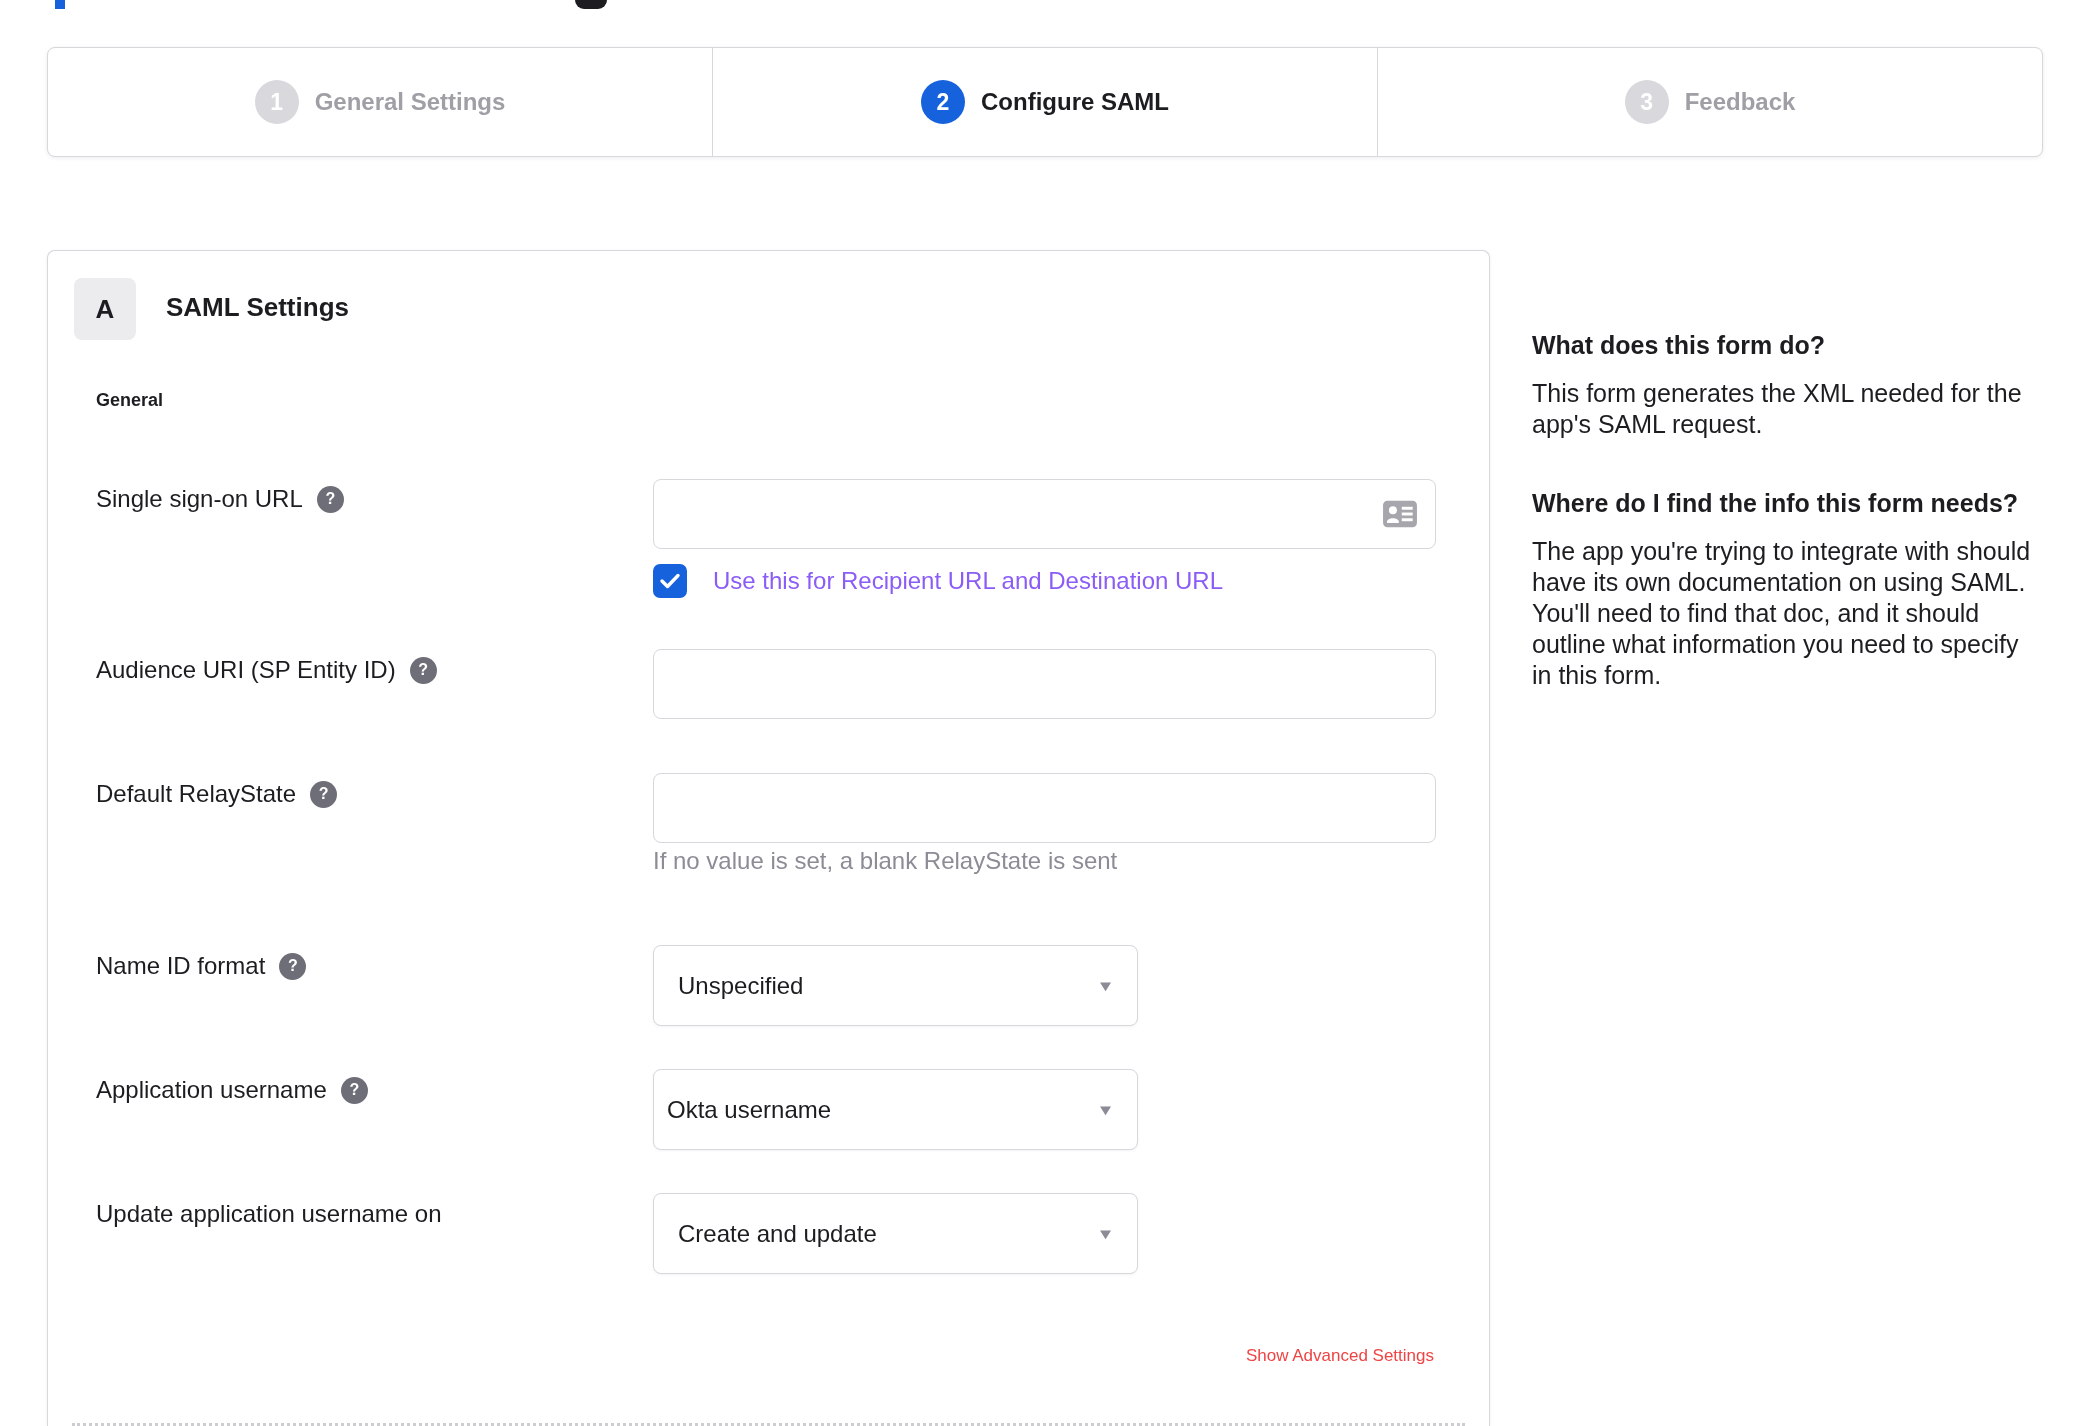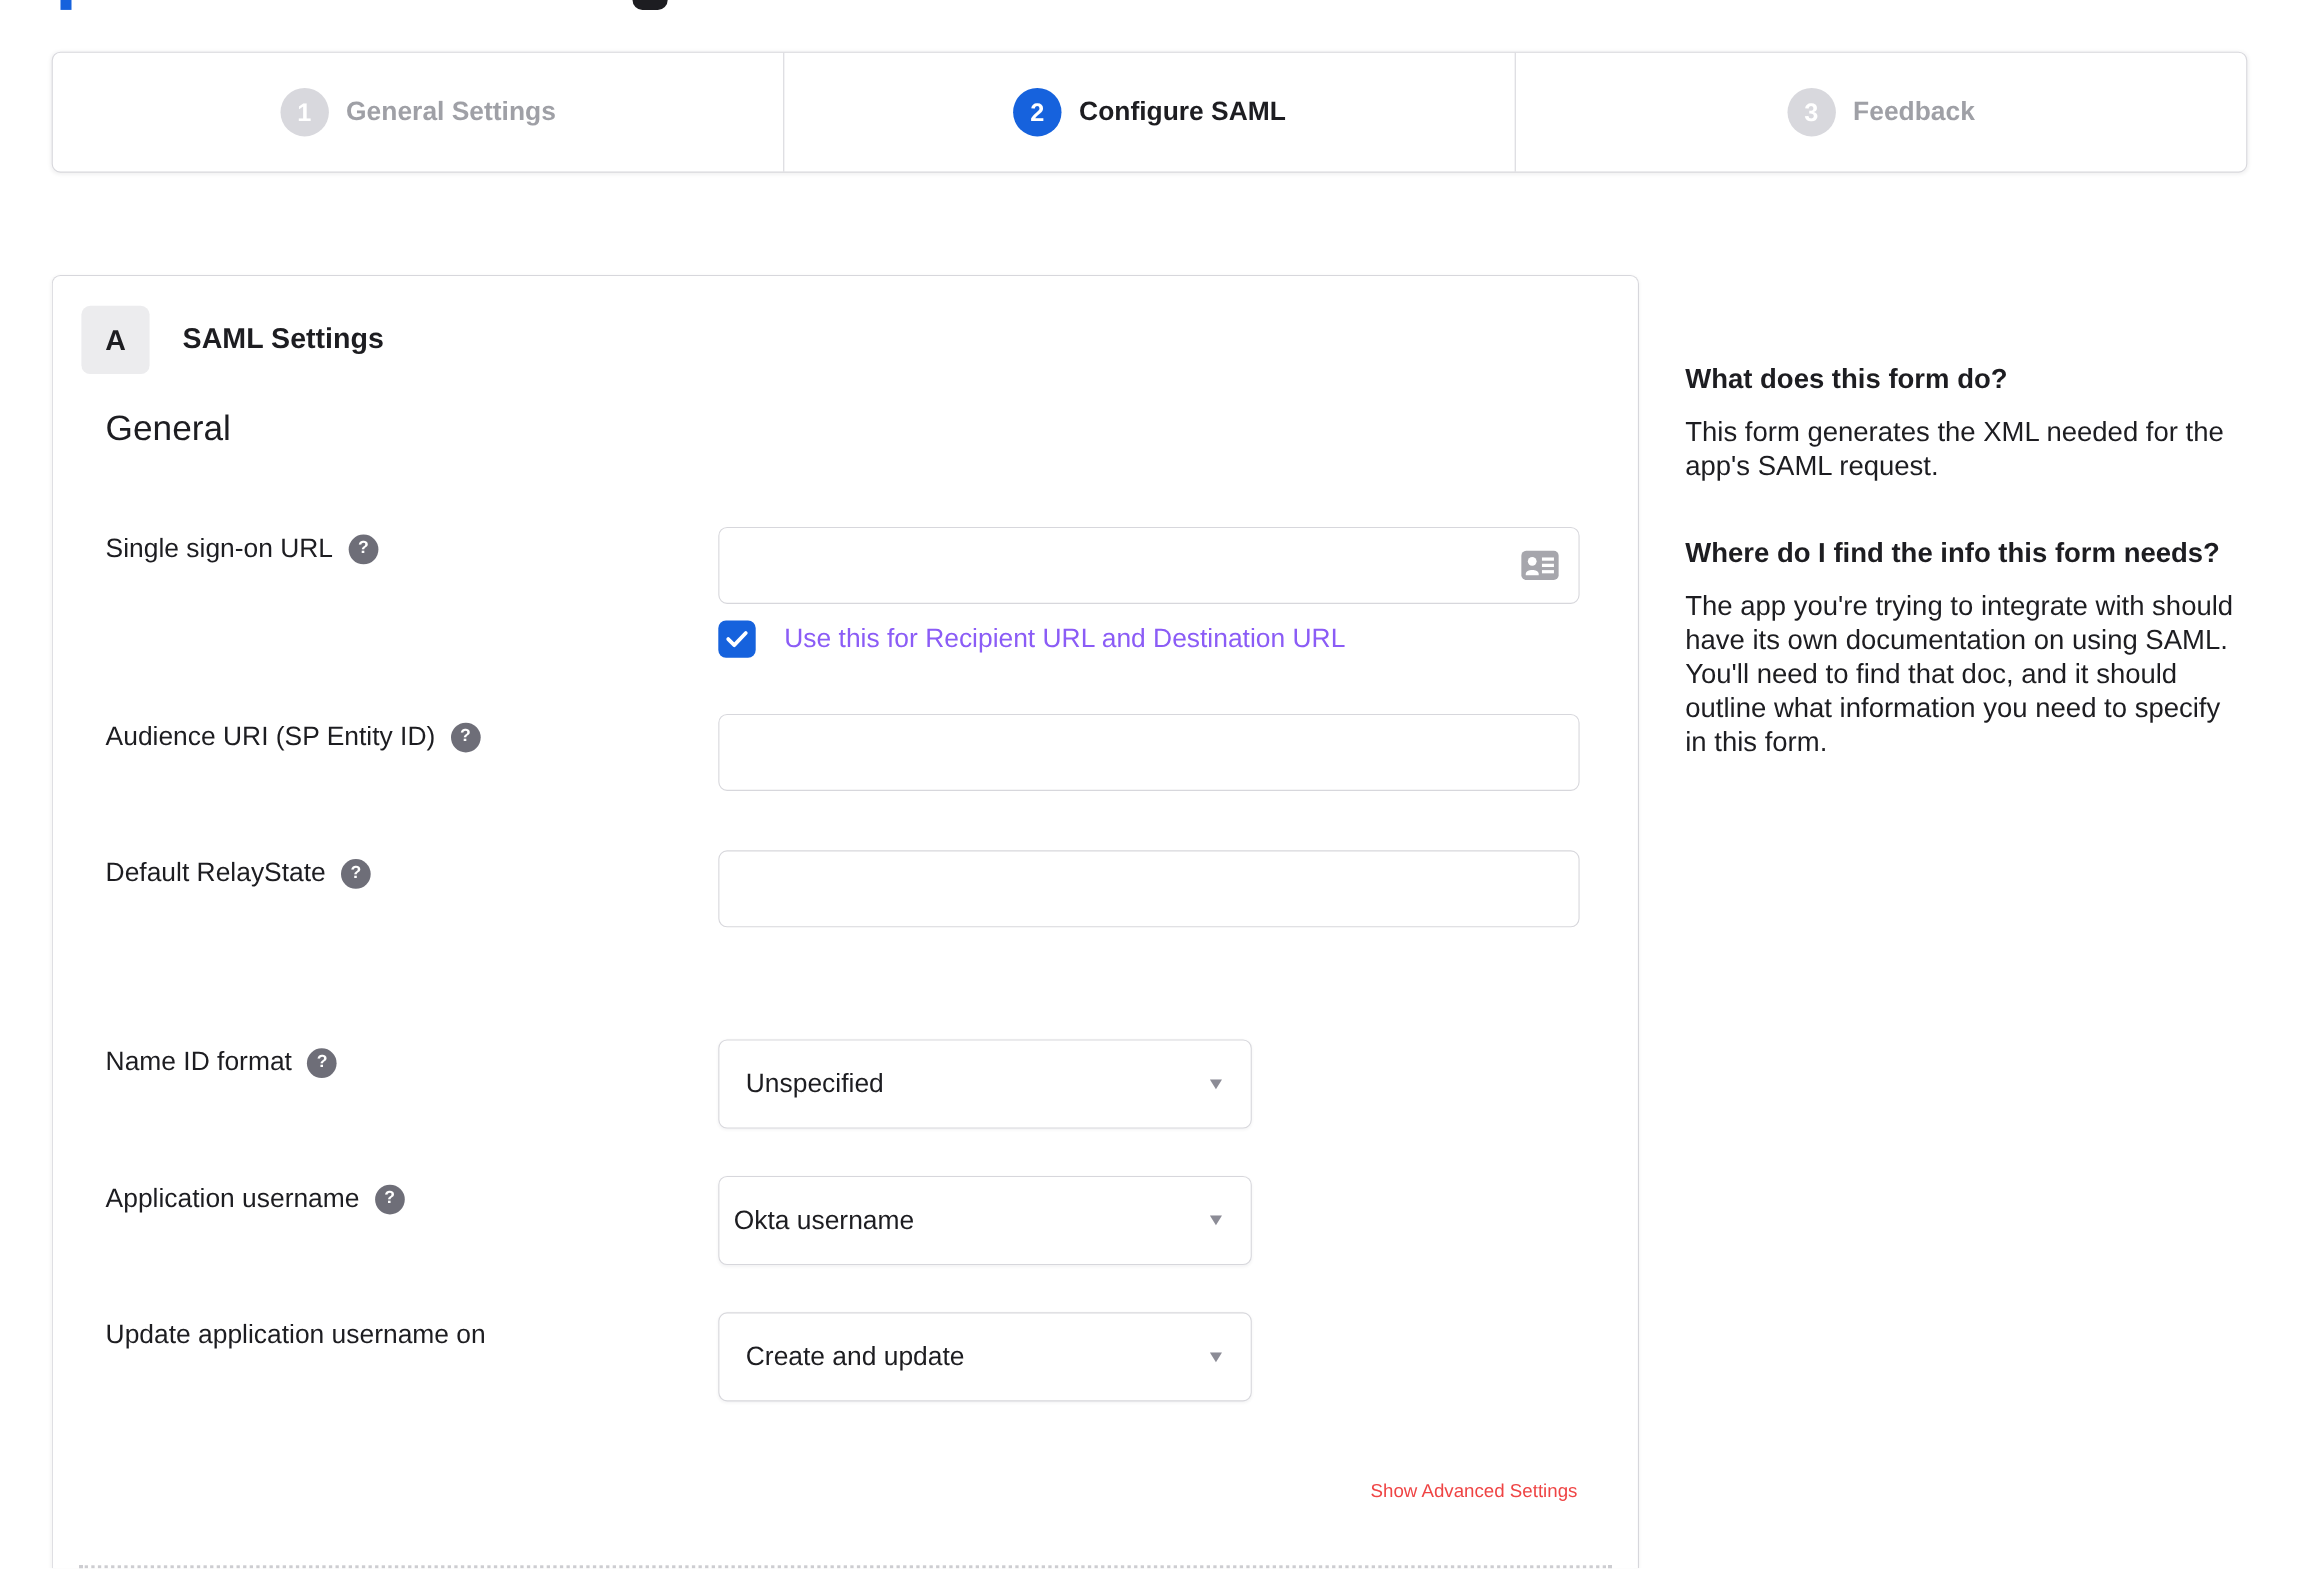--- a/index.html
+++ b/index.html
@@ -50,21 +50,21 @@
     position: absolute; left: 24px; right: 24px; bottom: 0; height: 0;
     border-top: 3px dotted #cdcdd1;
   }
   .section-badge {
     position: absolute; left: 26px; top: 27px; width: 62px; height: 62px;
     background: #ececee; border-radius: 8px;
     display: flex; align-items: center; justify-content: center;
     font-size: 26px; font-weight: bold; color: #1d1d21;
   }
   .section-title { position: absolute; left: 118px; top: 41px; font-size: 26px; font-weight: bold; }
-  .subsection-title { position: absolute; left: 48px; top: 120px; font-size: 32px; font-weight: normal; }
+  .subsection-title { position: absolute; left: 48px; top: 139px; font-size: 18px; font-weight: bold; }
 
   .field-label {
     position: absolute; left: 48px; font-size: 24px; color: #1d1d21;
     display: flex; align-items: center; gap: 14px; line-height: 30px;
   }
   .help-icon {
     width: 27px; height: 27px; border-radius: 50%; background: #6e6e78;
     color: #ffffff; font-size: 16px; font-weight: bold;
     display: inline-flex; align-items: center; justify-content: center;
     cursor: pointer; flex: 0 0 auto;
@@ -174,20 +174,21 @@
       <span>Audience URI (SP Entity ID)</span>
       <span class="help-icon">?</span>
     </div>
     <input class="text-input" style="top: 398px;" type="text" value="">
 
     <div class="field-label" style="top: 528px;">
       <span>Default RelayState</span>
       <span class="help-icon">?</span>
     </div>
     <input class="text-input" style="top: 522px;" type="text" value="">
+    <div class="field-hint" style="top: 596px;">If no value is set, a blank RelayState is sent</div>
 
     <div class="field-label" style="top: 700px;">
       <span>Name ID format</span>
       <span class="help-icon">?</span>
     </div>
     <div class="select" style="top: 694px;">
       <span class="select-value">Unspecified</span>
       <span class="select-caret">▼</span>
     </div>
 

